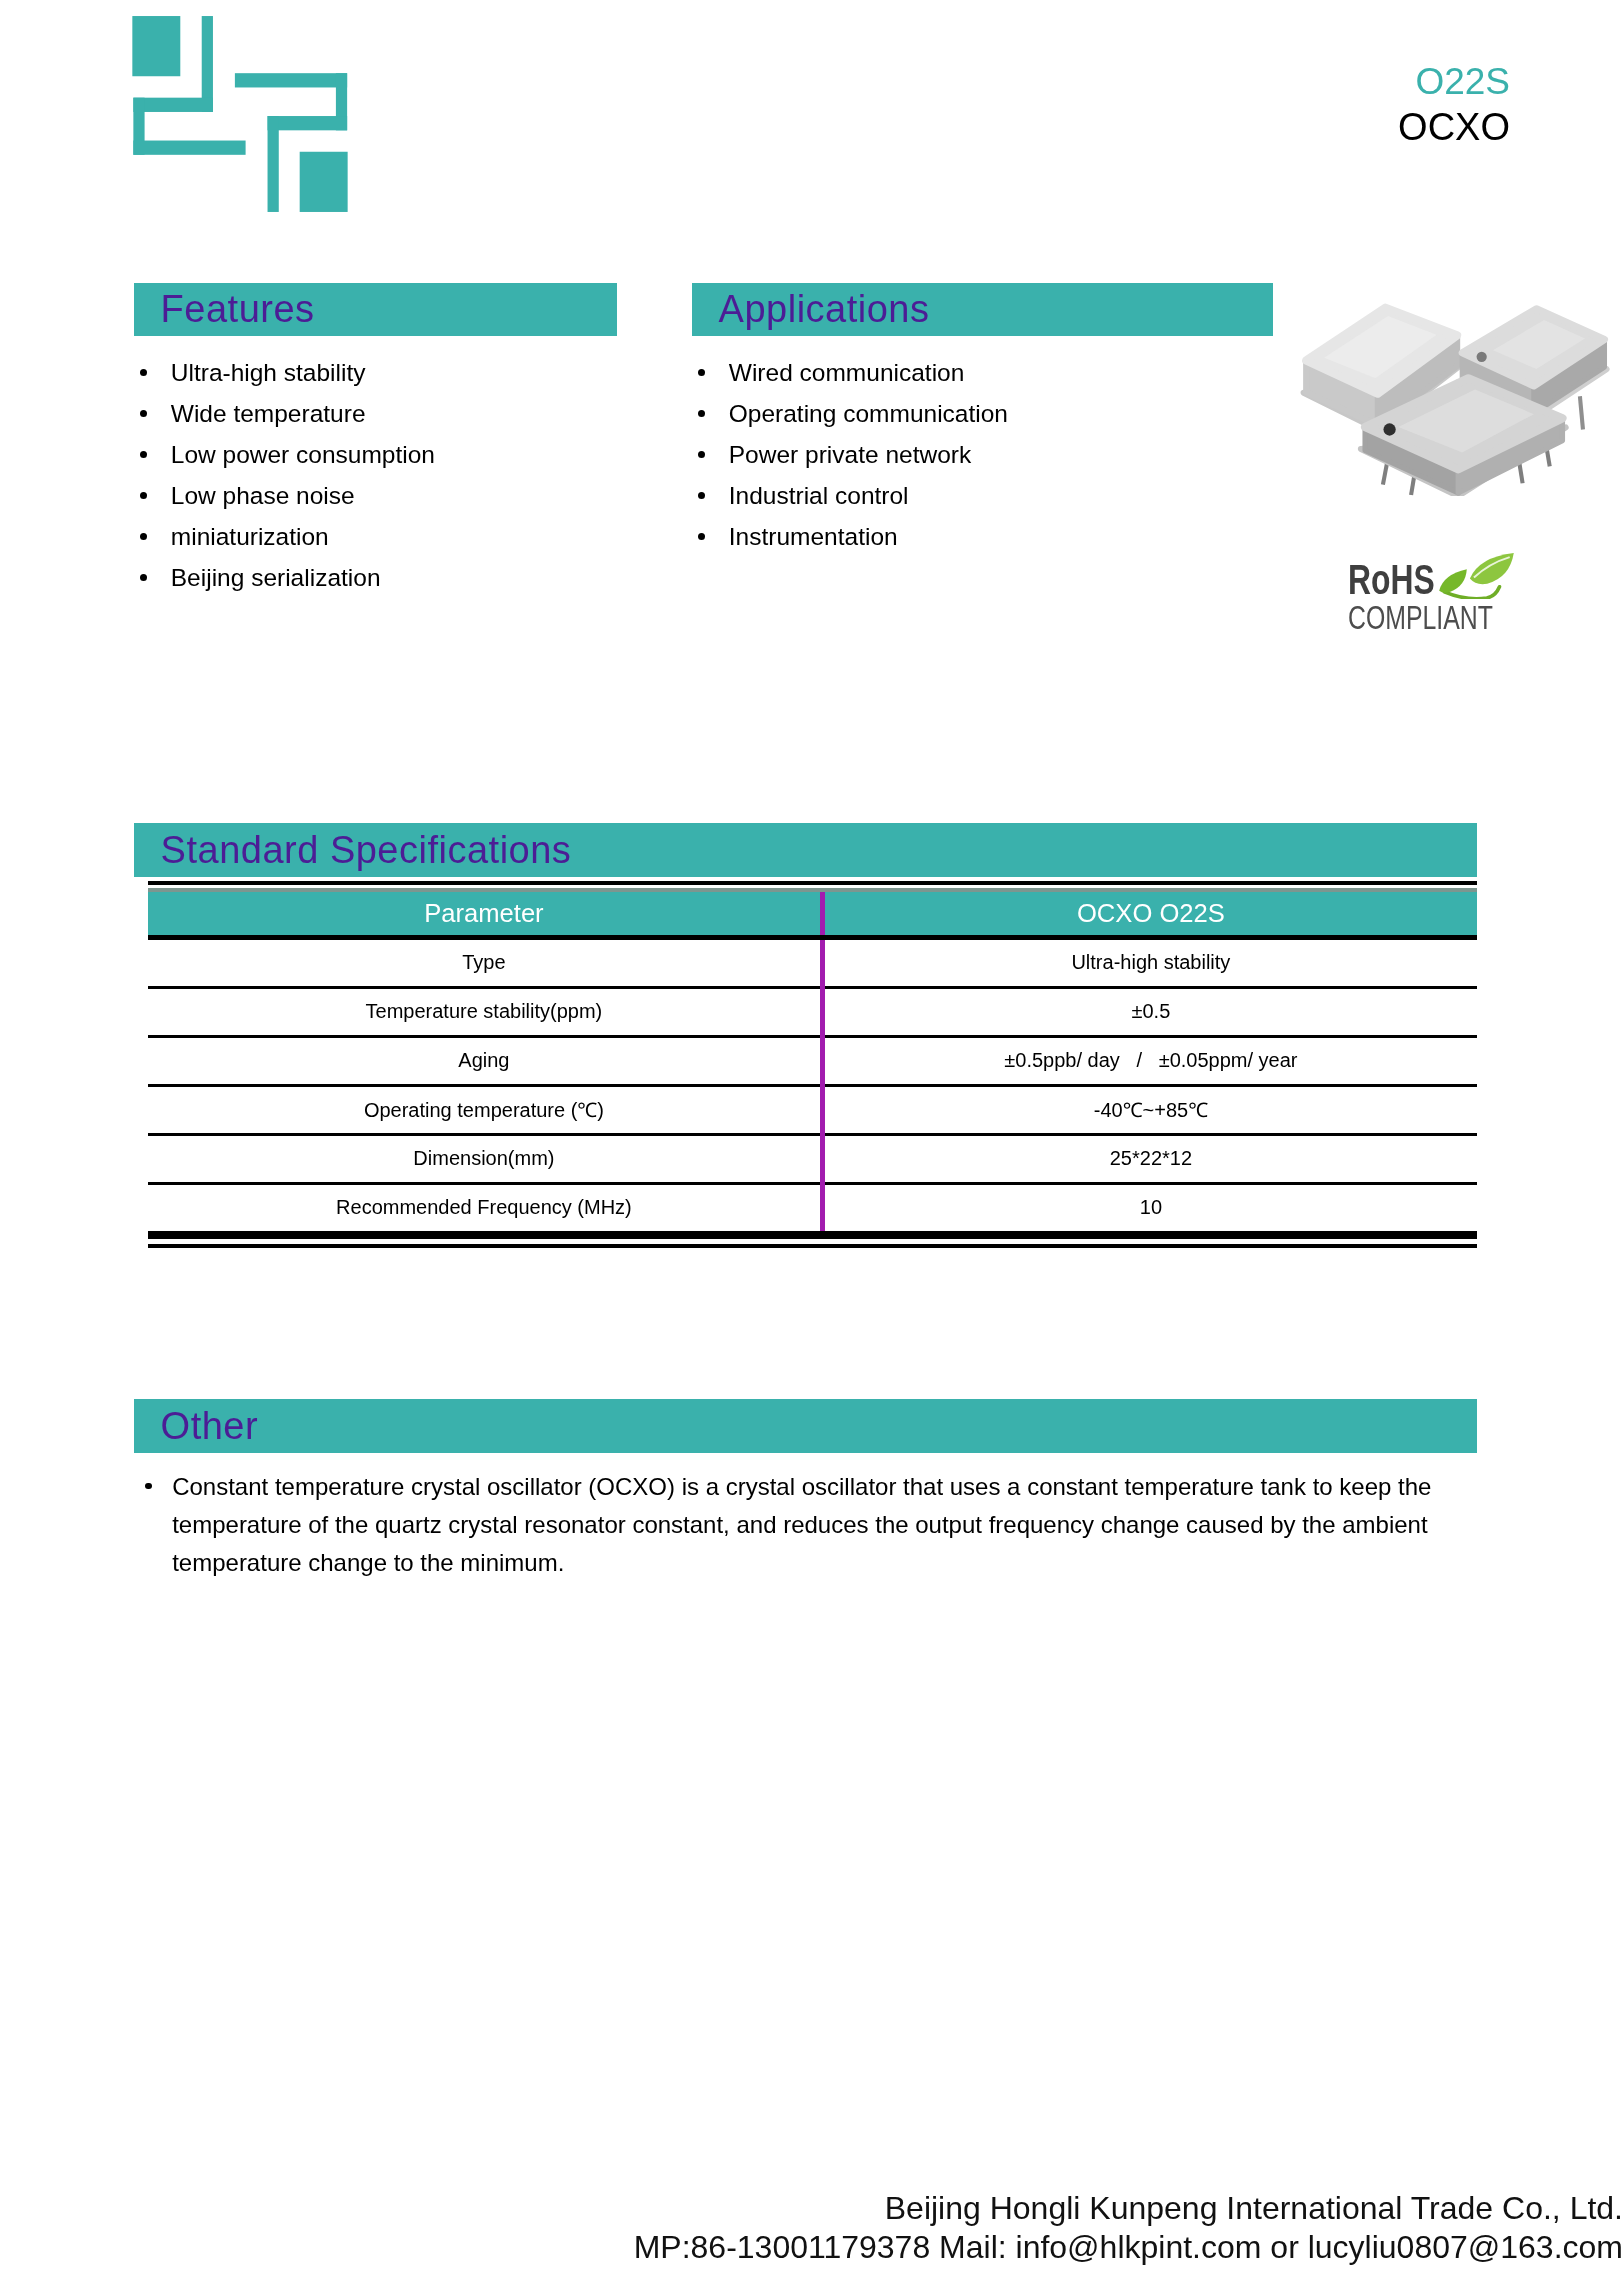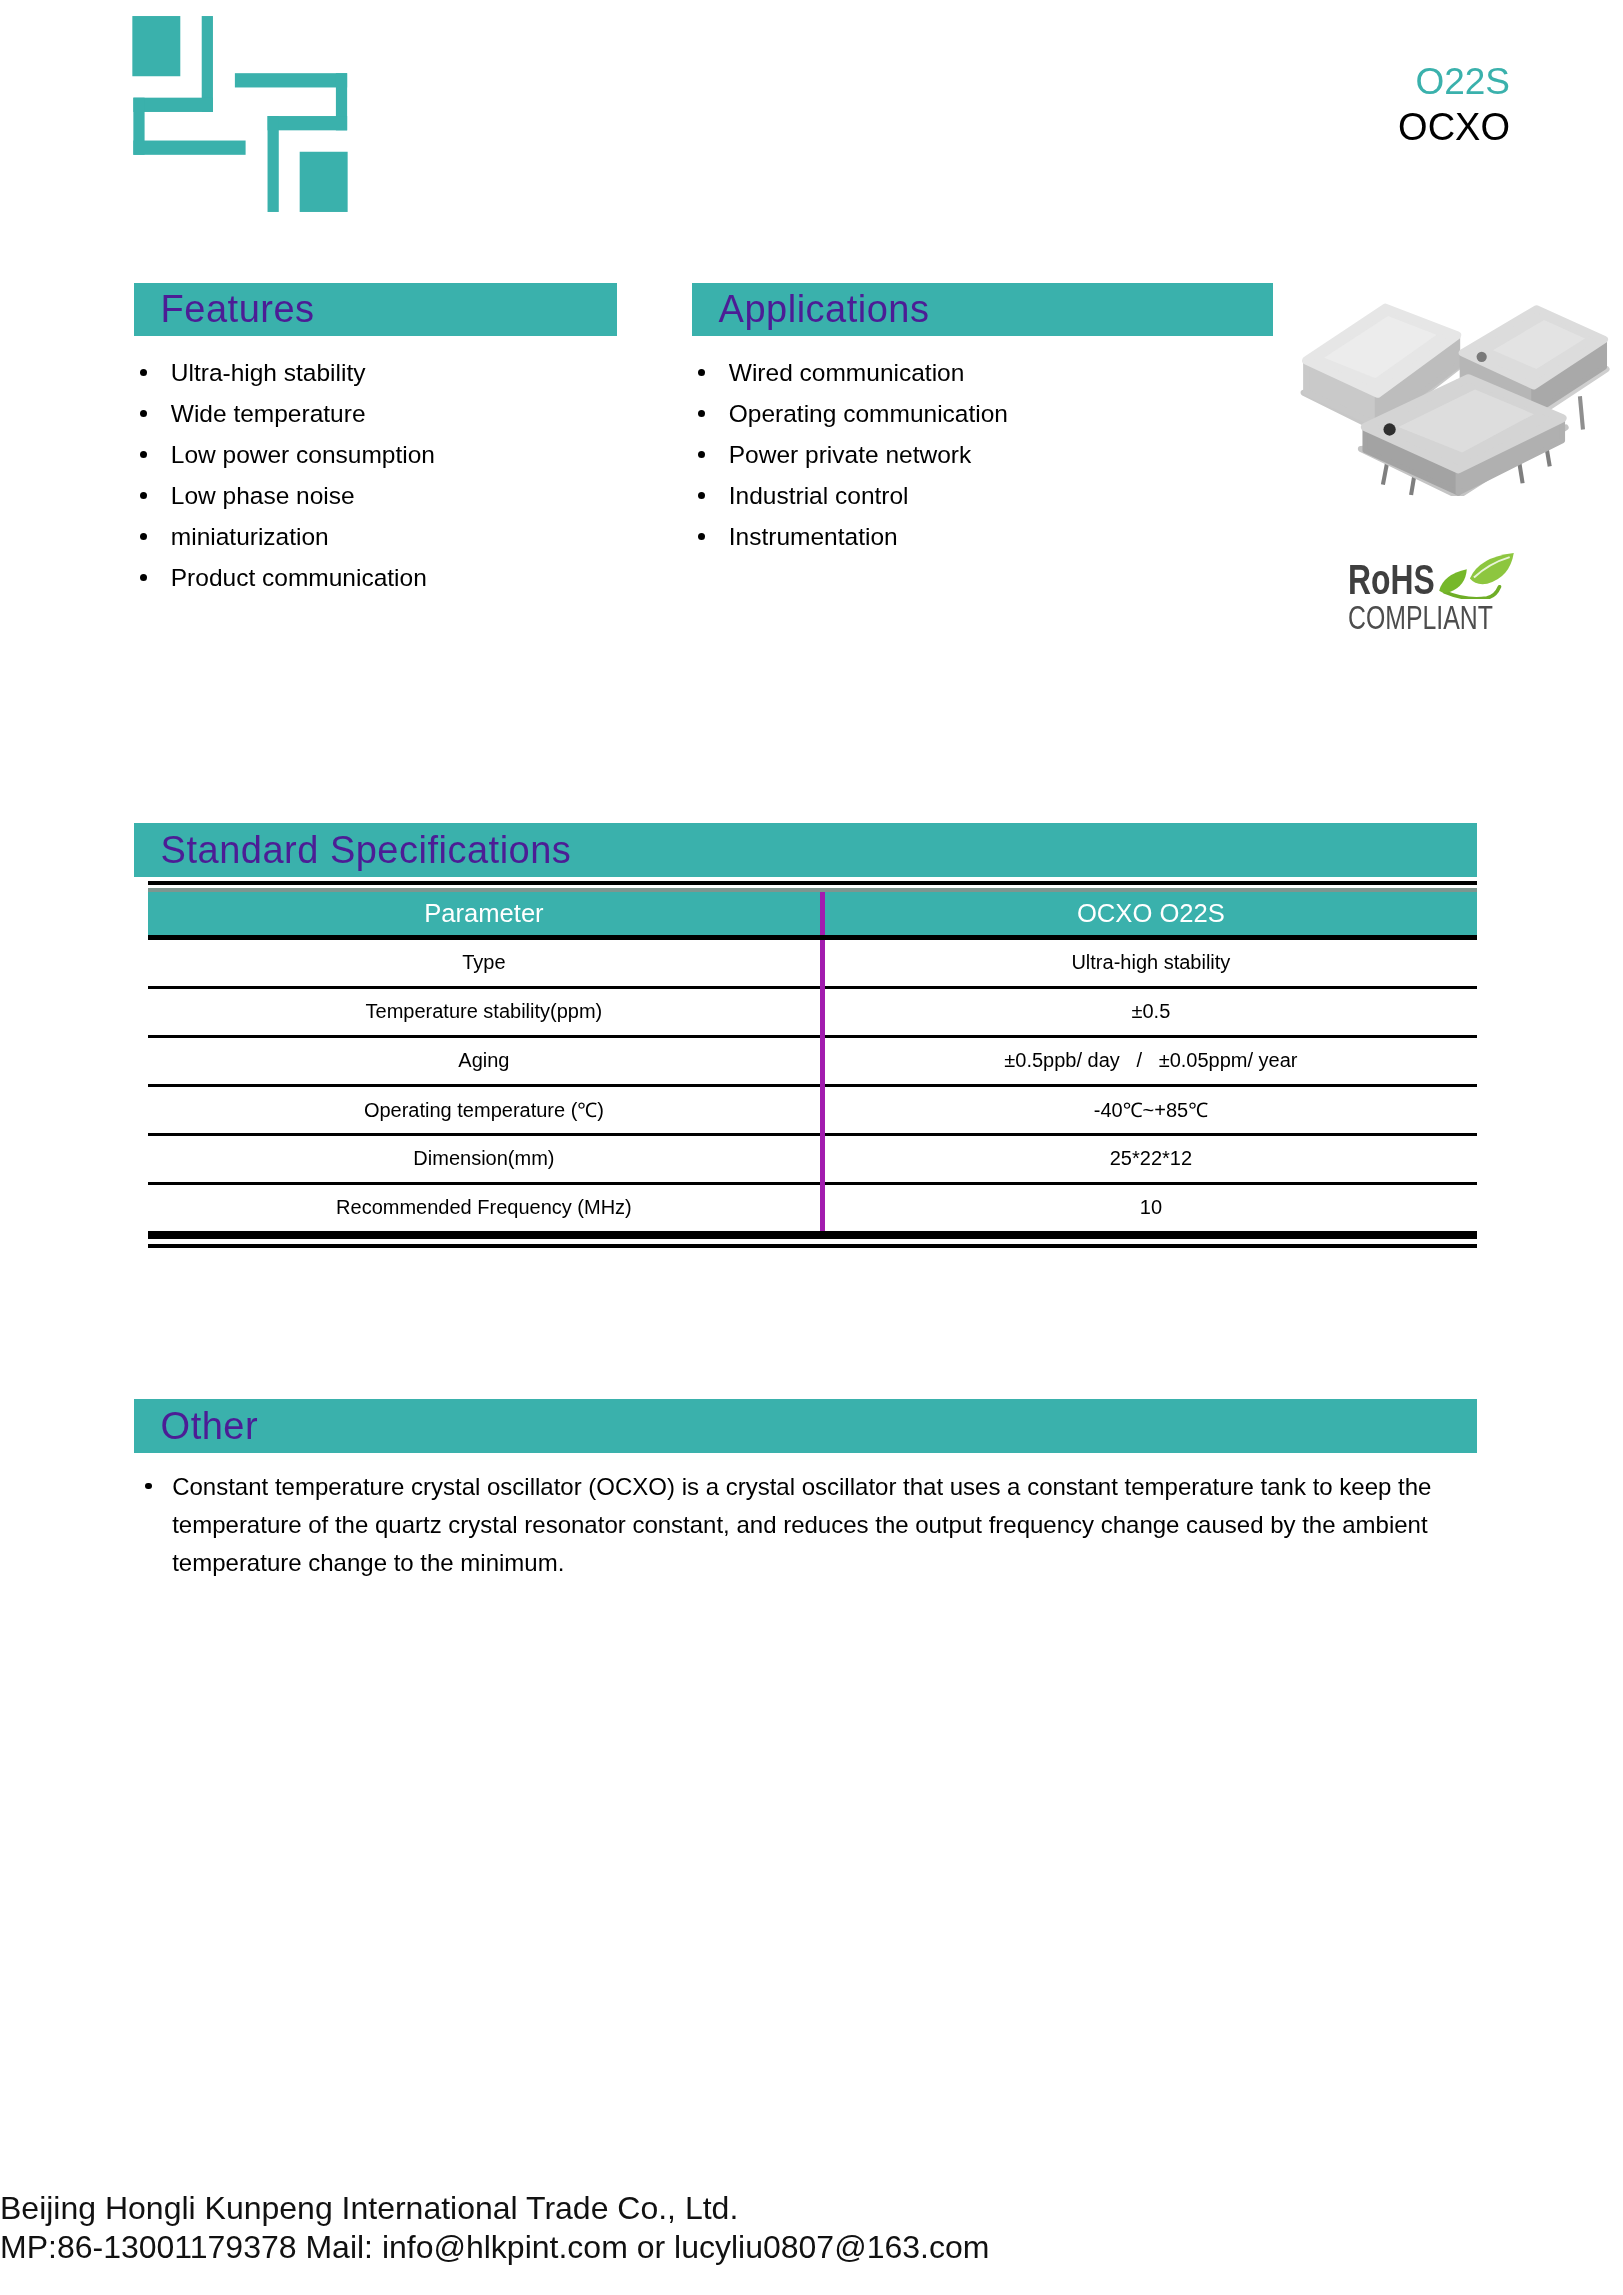--- a/index.html
+++ b/index.html
@@ -56,21 +56,21 @@
     height:44px;font-size:20px;text-align:center;border-top:3.1px solid #000;
   }
   .rule-b1{height:7.7px;background:#000;}
   .rule-b2{height:4.1px;background:#000;margin-top:5.6px;}
   
   .other{position:absolute;left:134px;top:1399px;width:1343px;}
   .para{display:flex;margin-top:15.3px;}
   .para .dot{margin:14.3px 20.4px 0 11.2px;width:6.6px;height:6.6px;}
   .para p{margin:0;font-size:24px;line-height:38px;width:1278px;}
   
-  .footer{position:absolute;left:0;top:2189px;width:1623px;text-align:left;color:#111;}
+  .footer{position:absolute;left:0;top:2189px;width:1623px;text-align:right;color:#111;}
   .footer div{font-size:32px;line-height:39px;}
 </style>
 </head>
 <body>
 
 <div class="page">
 
   <svg class="logo" viewBox="0 0 440 392" aria-hidden="true">
     <g fill="#3AB1AC">
       <rect x="8" y="4" width="94" height="118"></rect>
@@ -111,21 +111,21 @@
       <li>
           <span class="dot"></span>
           <span>Low phase noise</span>
         </li>
       <li>
           <span class="dot"></span>
           <span>miniaturization</span>
         </li>
       <li>
           <span class="dot"></span>
-          <span>Product communication</span>
+          <span>Beijing serialization</span>
         </li>
     </ul>
   </section>
 
   <section class="applications">
     <div class="bar">
       <span>Applications</span>
     </div>
     <ul class="blist">
       <li>

